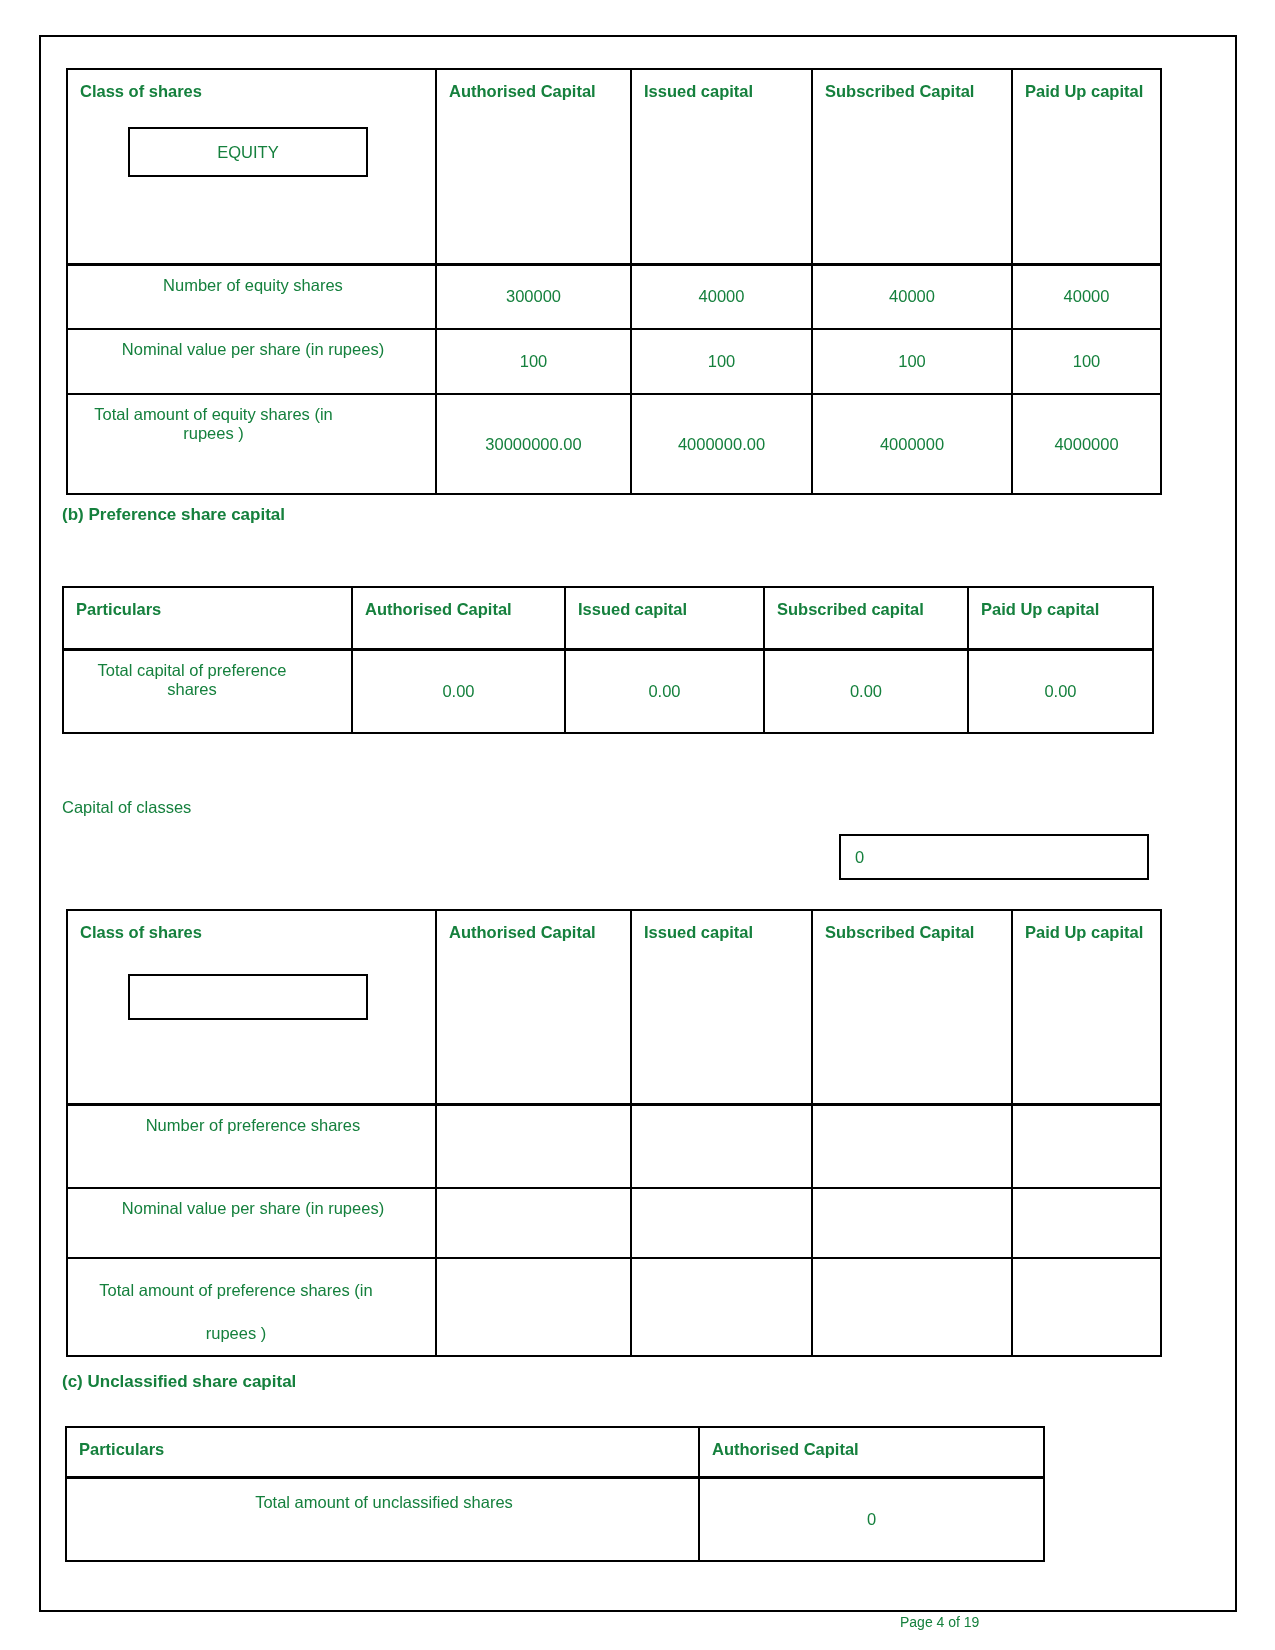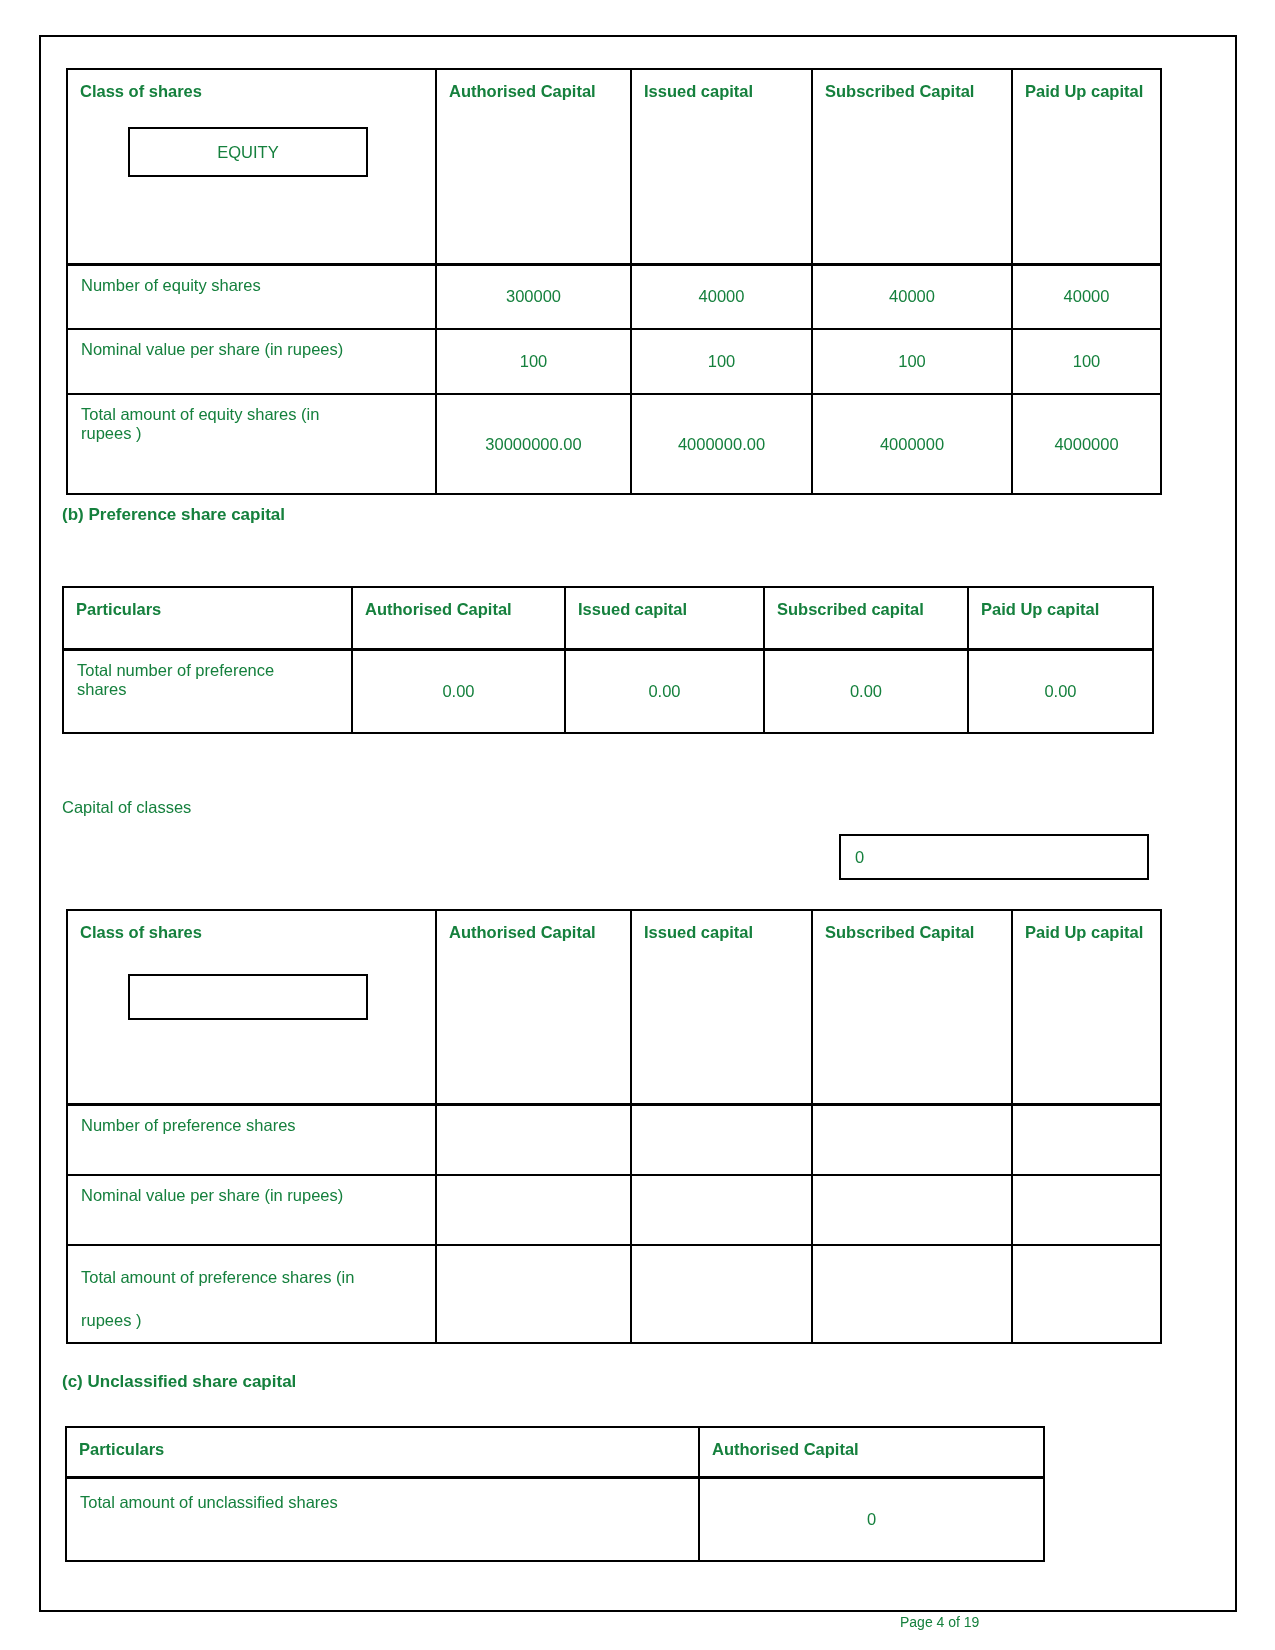--- a/index.html
+++ b/index.html
@@ -8,21 +8,21 @@
     position:relative; width:1275px; height:1650px; background:#ffffff;
     font-family:"Liberation Sans", sans-serif; color:#15803d; overflow:hidden;
   }
   .page-border {
     position:absolute; left:39px; top:35px; width:1198px; height:1577px;
     border:2px solid #000000;
   }
   table { border-collapse:collapse; table-layout:fixed; }
   th, td { border:2px solid #000000; font-size:16.5px; overflow:hidden; }
   th { font-weight:bold; text-align:left; vertical-align:top; padding:12px 8px 0 12px; }
-  td.lbl { text-align:left; vertical-align:top; padding:10px 10px 0 13px; }
+  td.lbl { text-align:center; vertical-align:top; padding:10px 10px 0 13px; }
   td.val { text-align:center; vertical-align:middle; padding:0 4px; }
   tr.hdr th { border-bottom:3px solid #000000; }
 
   
   .tbl-equity { position:absolute; left:66px; top:68px; width:1094px; }
   .tbl-equity tr.hdr   { height:195px; }
   .tbl-equity tr.r1    { height:65px; }
   .tbl-equity tr.r2    { height:65px; }
   .tbl-equity tr.r3    { height:100px; }
 
@@ -48,21 +48,21 @@
   .noc-label { position:absolute; left:62px; top:798px; font-size:16.5px; }
   .noc-box {
     position:absolute; left:839px; top:834px; width:310px; height:46px;
     border:2px solid #000000; display:flex; align-items:center;
     padding-left:14px; font-size:16.5px;
   }
 
   
   .tbl-pref-class { position:absolute; left:66px; top:909px; width:1094px; }
   .tbl-pref-class tr.hdr { height:194px; }
-  .tbl-pref-class tr.r1  { height:71px; }
+  .tbl-pref-class tr.r1  { height:84px; }
   .tbl-pref-class tr.r2  { height:70px; }
   .tbl-pref-class tr.r3  { height:94px; }
   .tbl-pref-class .field-box { margin-top:32px; height:46px; }
   .tall-lines { width:310px; line-height:43px; }
 
   
   .tbl-unclassified { position:absolute; left:65px; top:1426px; width:978px; }
   .tbl-unclassified tr.hdr { height:50px; }
   .tbl-unclassified tr.r1  { height:84px;margin-top:24px; }
   .tbl-unclassified td.lbl { padding-top:14px; }
@@ -139,21 +139,21 @@
     <tbody>
         <tr class="hdr">
       <th>Particulars</th>
       <th>Authorised Capital</th>
       <th>Issued capital</th>
       <th>Subscribed capital</th>
       <th>Paid Up capital</th>
     </tr>
     <tr class="r1">
       <td class="lbl">
-        <div class="wrap-230">Total number of preference shares</div>
+        <div class="wrap-230">Total capital of preference shares</div>
       </td>
       <td class="val">0.00</td>
       <td class="val">0.00</td>
       <td class="val">0.00</td>
       <td class="val">0.00</td>
     </tr>
   </tbody>
     </table>
 
   <div class="noc-label">Capital of classes</div>

